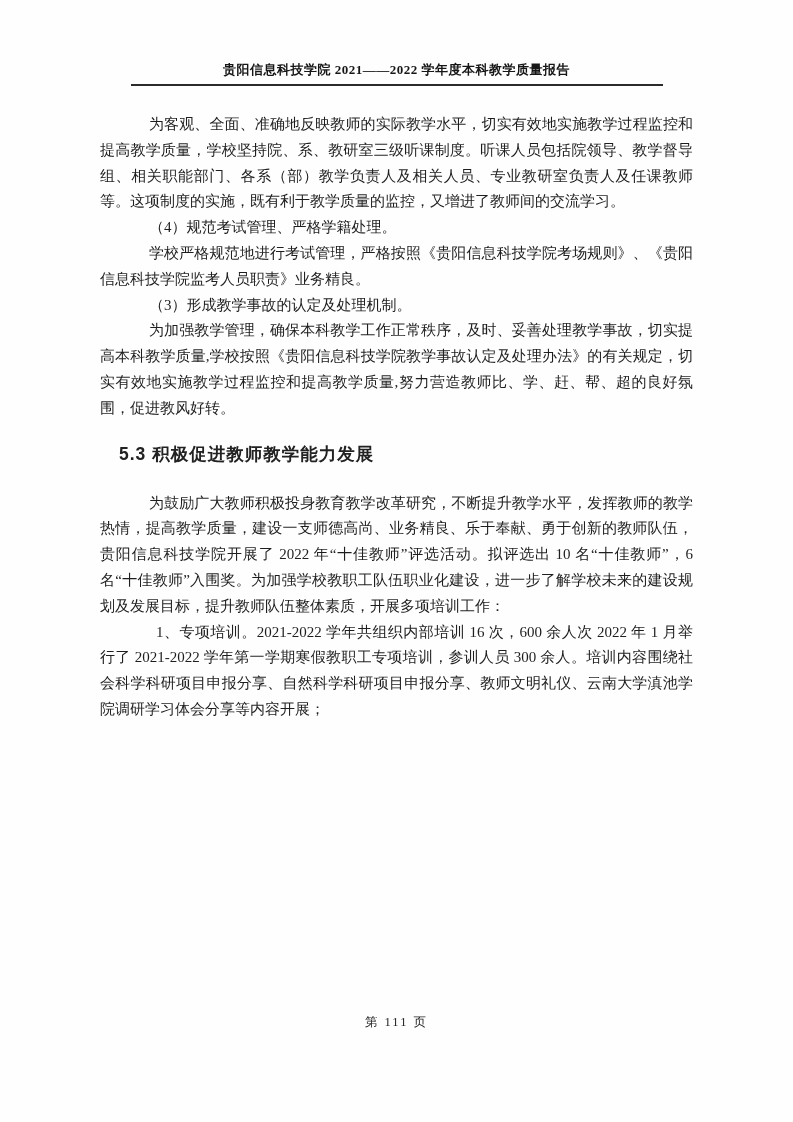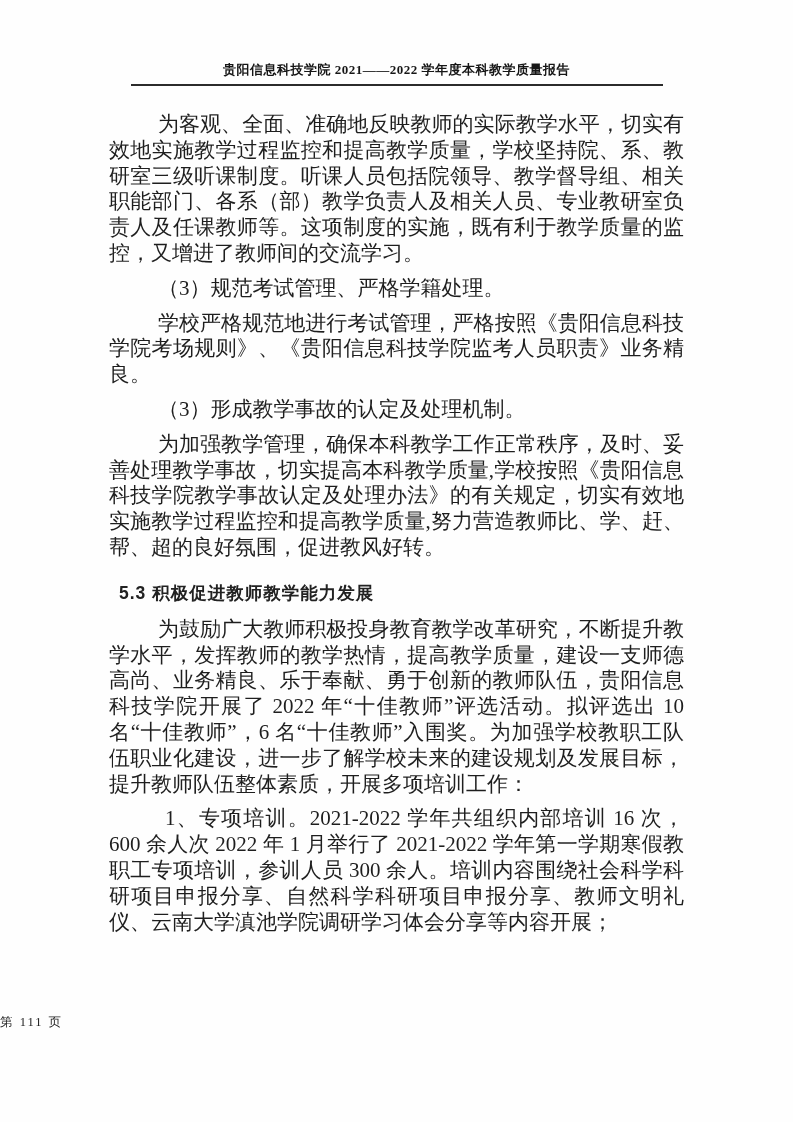--- a/index.html
+++ b/index.html
@@ -30,64 +30,64 @@
   .header-rule {
     width: 532px;
     margin: 4px auto 0 auto;
     border-top: 2px solid #2b2b2b;
     height: 0;
   }
   .doc-body {
     margin-top: 26px;
   }
   .doc-body p {
-    margin: 9px;
-    font-size: 21px;
+    margin: 0;
+    font-size: 15px;
     line-height: 25.8px;
     text-align: justify;
     text-indent: 49px;
     color: #1e1e1e;
     font-family: Liberation Serif, serif;
   }
   .doc-body p.indent-deep {
     text-indent: 56px;
   }
   .section-heading {
     font-family: "Liberation Sans", "DejaVu Sans", sans-serif;
     font-size: 17.5px;
     font-weight: 700;
     color: #222222;
     letter-spacing: 1px;
-    margin: 21px 0 13px 19px;
+    margin: 21px 0 26px 19px;
     line-height: 22px;
   }
   .page-footer {
     position: absolute;
     top: 1014px;
     left: 0;
     right: 0;
-    text-align: left;
+    text-align: center;
     font-size: 12.5px;
     color: #222222;
     letter-spacing: 2px;
   }
 </style>
 </head>
 <body>
 
 <div class="page">
 
   <div class="page-header">
     <div>贵阳信息科技学院 2021——2022 学年度本科教学质量报告</div>
     <div class="header-rule"></div>
   </div>
 
   <div class="doc-body">
     <p>为客观、全面、准确地反映教师的实际教学水平，切实有效地实施教学过程监控和提高教学质量，学校坚持院、系、教研室三级听课制度。听课人员包括院领导、教学督导组、相关职能部门、各系（部）教学负责人及相关人员、专业教研室负责人及任课教师等。这项制度的实施，既有利于教学质量的监控，又增进了教师间的交流学习。</p>
-    <p>（3）规范考试管理、严格学籍处理。</p>
+    <p>（4）规范考试管理、严格学籍处理。</p>
     <p>学校严格规范地进行考试管理，严格按照《贵阳信息科技学院考场规则》、《贵阳信息科技学院监考人员职责》业务精良。</p>
     <p>（3）形成教学事故的认定及处理机制。</p>
     <p>为加强教学管理，确保本科教学工作正常秩序，及时、妥善处理教学事故，切实提高本科教学质量,学校按照《贵阳信息科技学院教学事故认定及处理办法》的有关规定，切实有效地实施教学过程监控和提高教学质量,努力营造教师比、学、赶、帮、超的良好氛围，促进教风好转。</p>
 
     <h2 class="section-heading">5.3 积极促进教师教学能力发展</h2>
 
     <p>为鼓励广大教师积极投身教育教学改革研究，不断提升教学水平，发挥教师的教学热情，提高教学质量，建设一支师德高尚、业务精良、乐于奉献、勇于创新的教师队伍，贵阳信息科技学院开展了 2022 年“十佳教师”评选活动。拟评选出 10 名“十佳教师”，6 名“十佳教师”入围奖。为加强学校教职工队伍职业化建设，进一步了解学校未来的建设规划及发展目标，提升教师队伍整体素质，开展多项培训工作：</p>
     <p class="indent-deep">1、专项培训。2021-2022 学年共组织内部培训 16 次，600 余人次 2022 年 1 月举行了 2021-2022 学年第一学期寒假教职工专项培训，参训人员 300 余人。培训内容围绕社会科学科研项目申报分享、自然科学科研项目申报分享、教师文明礼仪、云南大学滇池学院调研学习体会分享等内容开展；</p>
   </div>
 

